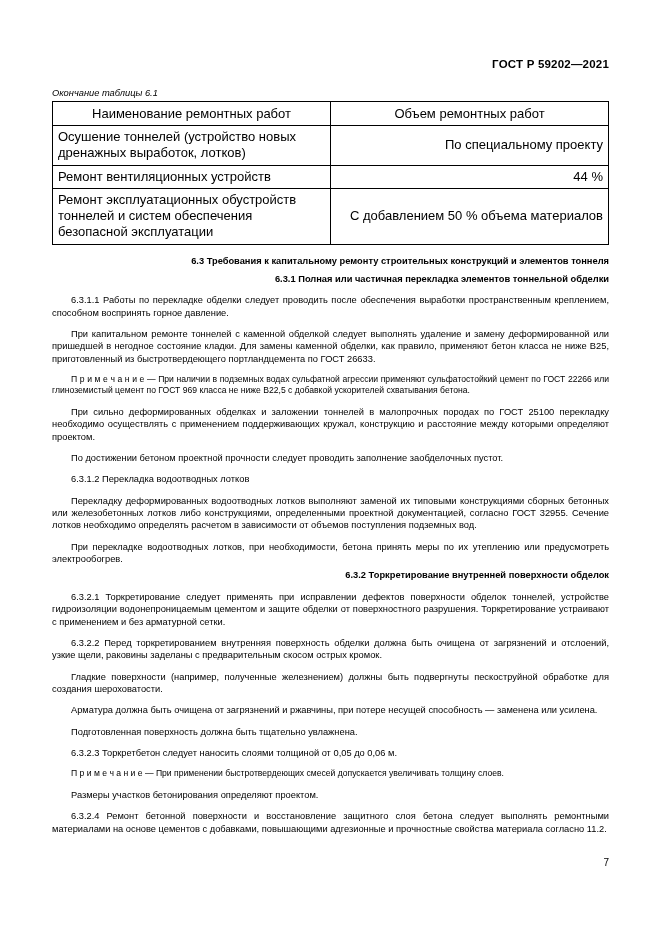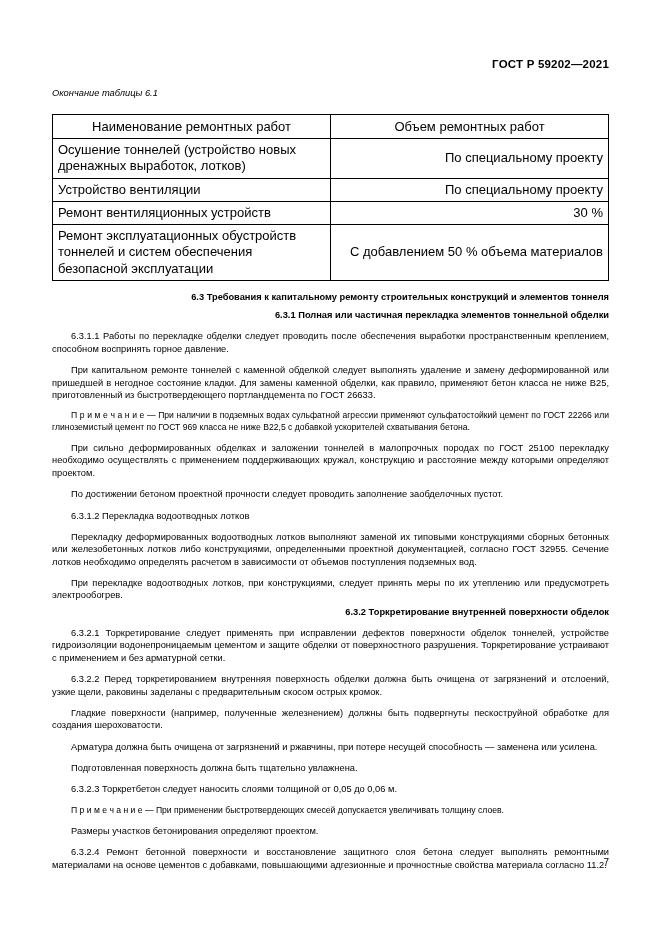--- a/index.html
+++ b/index.html
@@ -34,21 +34,21 @@
   .content {
     position: absolute;
     left: 52px;
     top: 88px;
     width: 557px;
   }
   .table-caption {
     font-family: "Liberation Sans", sans-serif;
     font-size: 9.3px;
     font-style: italic;
-    margin-bottom: 16px;
+    margin-bottom: 3px;
   }
   table.rep {
     border-collapse: collapse;
     width: 100%;
     font-family: "Liberation Sans", sans-serif;
     font-size: 13px;
     table-layout: fixed;
   }
   table.rep th, table.rep td {
     border: 1px solid #000;
@@ -125,47 +125,43 @@
           <th class="col1">Наименование ремонтных работ</th>
           <th class="col2">Объем ремонтных работ</th>
         </tr>
       </thead>
       <tbody>
         <tr>
           <td class="col1">Осушение тоннелей (устройство новых дренажных выработок, лотков)</td>
           <td class="col2">По специальному проекту</td>
         </tr>
         <tr>
-          <td class="col1">Устройство вентиляции</td>
-          <td class="col2">По специальному проекту</td>
-        </tr>
-        <tr>
           <td class="col1">Ремонт вентиляционных устройств</td>
-          <td class="col2">30 %</td>
+          <td class="col2">44 %</td>
         </tr>
         <tr>
           <td class="col1">Ремонт эксплуатационных обустройств тоннелей и систем обеспечения безопасной эксплуатации</td>
           <td class="col2">С добавлением 50 % объема материалов</td>
         </tr>
       </tbody>
     </table>
 
     <div class="spacer-10"></div>
 
     <div class="sec-head indent">6.3 Требования к капитальному ремонту строительных конструкций и элементов тоннеля</div>
     <div class="spacer-6"></div>
     <div class="sec-head indent">6.3.1 Полная или частичная перекладка элементов тоннельной обделки</div>
     <div class="body-text indent p">6.3.1.1 Работы по перекладке обделки следует проводить после обеспечения выработки пространственным креплением, способном воспринять горное давление.</div>
     <div class="body-text indent p">При капитальном ремонте тоннелей с каменной обделкой следует выполнять удаление и замену деформированной или пришедшей в негодное состояние кладки. Для замены каменной обделки, как правило, применяют бетон класса не ниже В25, приготовленный из быстротвердеющего портландцемента по ГОСТ 26633.</div>
     <div class="note p">П р и м е ч а н и е  — При наличии в подземных водах сульфатной агрессии применяют сульфатостойкий цемент по ГОСТ 22266 или глиноземистый цемент по ГОСТ 969 класса не ниже В22,5 с добавкой ускорителей схватывания бетона.</div>
     <div class="body-text indent p">При сильно деформированных обделках и заложении тоннелей в малопрочных породах по ГОСТ 25100 перекладку необходимо осуществлять с применением поддерживающих кружал, конструкцию и расстояние между которыми определяют проектом.</div>
     <div class="body-text indent p">По достижении бетоном проектной прочности следует проводить заполнение заобделочных пустот.</div>
     <div class="body-text indent p">6.3.1.2  Перекладка водоотводных лотков</div>
     <div class="body-text indent p">Перекладку деформированных водоотводных лотков выполняют заменой их типовыми конструкциями сборных бетонных или железобетонных лотков либо конструкциями, определенными проектной документацией, согласно ГОСТ 32955. Сечение лотков необходимо определять расчетом в зависимости от объемов поступления подземных вод.</div>
-    <div class="body-text indent p">При перекладке водоотводных лотков, при конструкциями, следует принять меры по их утеплению или предусмотреть электрообогрев.</div>
+    <div class="body-text indent p">При перекладке водоотводных лотков, при необходимости, бетона принять меры по их утеплению или предусмотреть электрообогрев.</div>
     <div class="spacer-4"></div>
     <div class="sec-head indent">6.3.2 Торкретирование внутренней поверхности обделок</div>
     <div class="body-text indent p">6.3.2.1 Торкретирование следует применять при исправлении дефектов поверхности обделок тоннелей, устройстве гидроизоляции водонепроницаемым цементом и защите обделки от поверхностного разрушения. Торкретирование устраивают с применением и без арматурной сетки.</div>
     <div class="body-text indent p">6.3.2.2 Перед торкретированием внутренняя поверхность обделки должна быть очищена от загрязнений и отслоений, узкие щели, раковины заделаны с предварительным скосом острых кромок.</div>
     <div class="body-text indent p">Гладкие поверхности (например, полученные железнением) должны быть подвергнуты пескоструйной обработке для создания шероховатости.</div>
     <div class="body-text indent p">Арматура должна быть очищена от загрязнений и ржавчины, при потере несущей способность — заменена или усилена.</div>
     <div class="body-text indent p">Подготовленная поверхность должна быть тщательно увлажнена.</div>
     <div class="body-text indent p">6.3.2.3  Торкретбетон следует наносить слоями толщиной от 0,05 до 0,06 м.</div>
     <div class="note p">П р и м е ч а н и е  — При применении быстротвердеющих смесей допускается увеличивать толщину слоев.</div>
     <div class="body-text indent p">Размеры участков бетонирования определяют проектом.</div>

